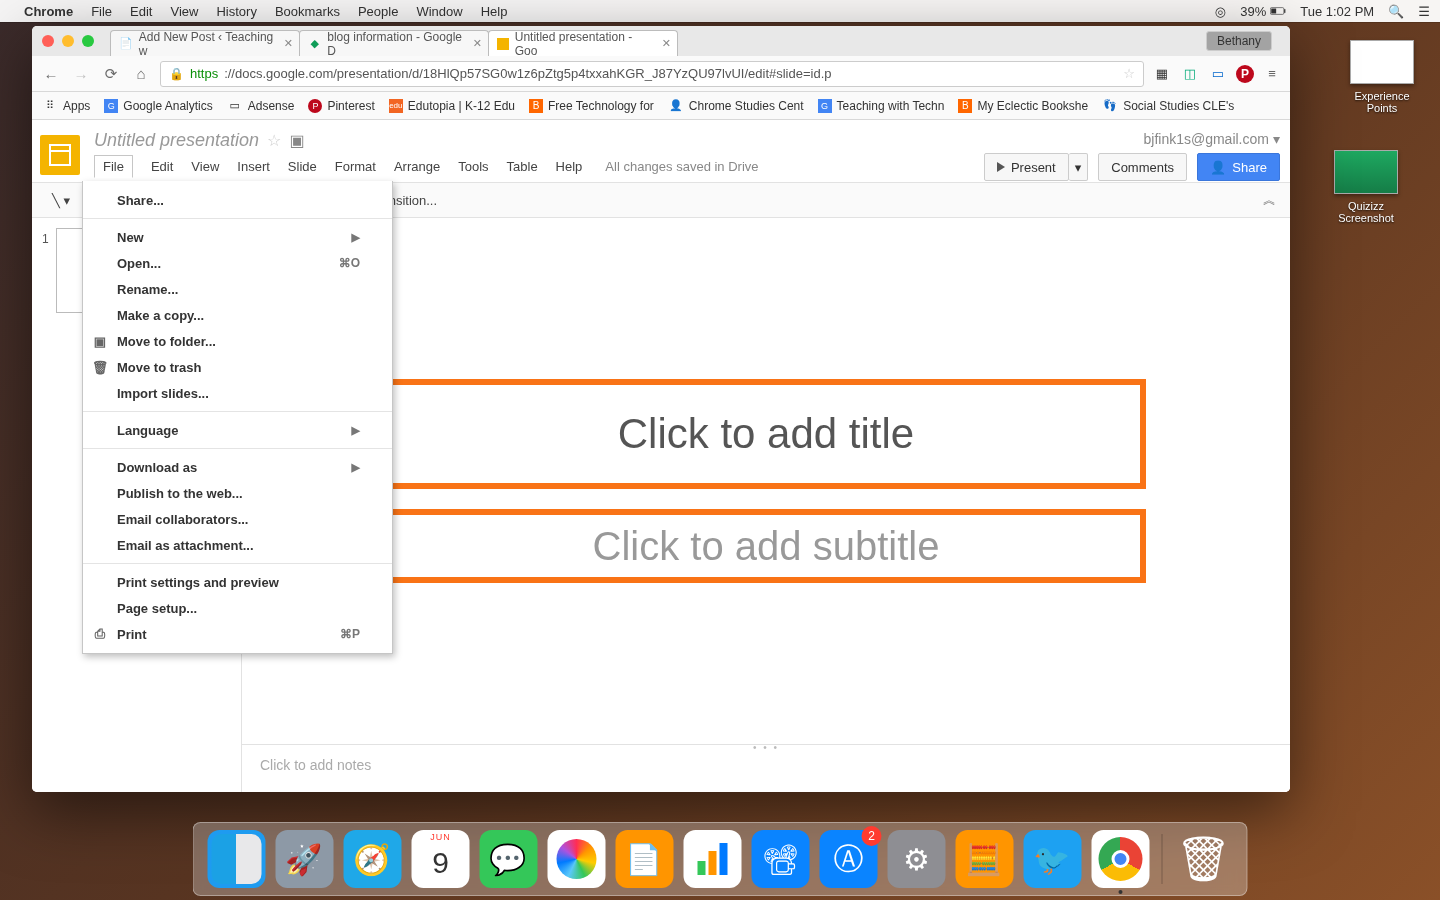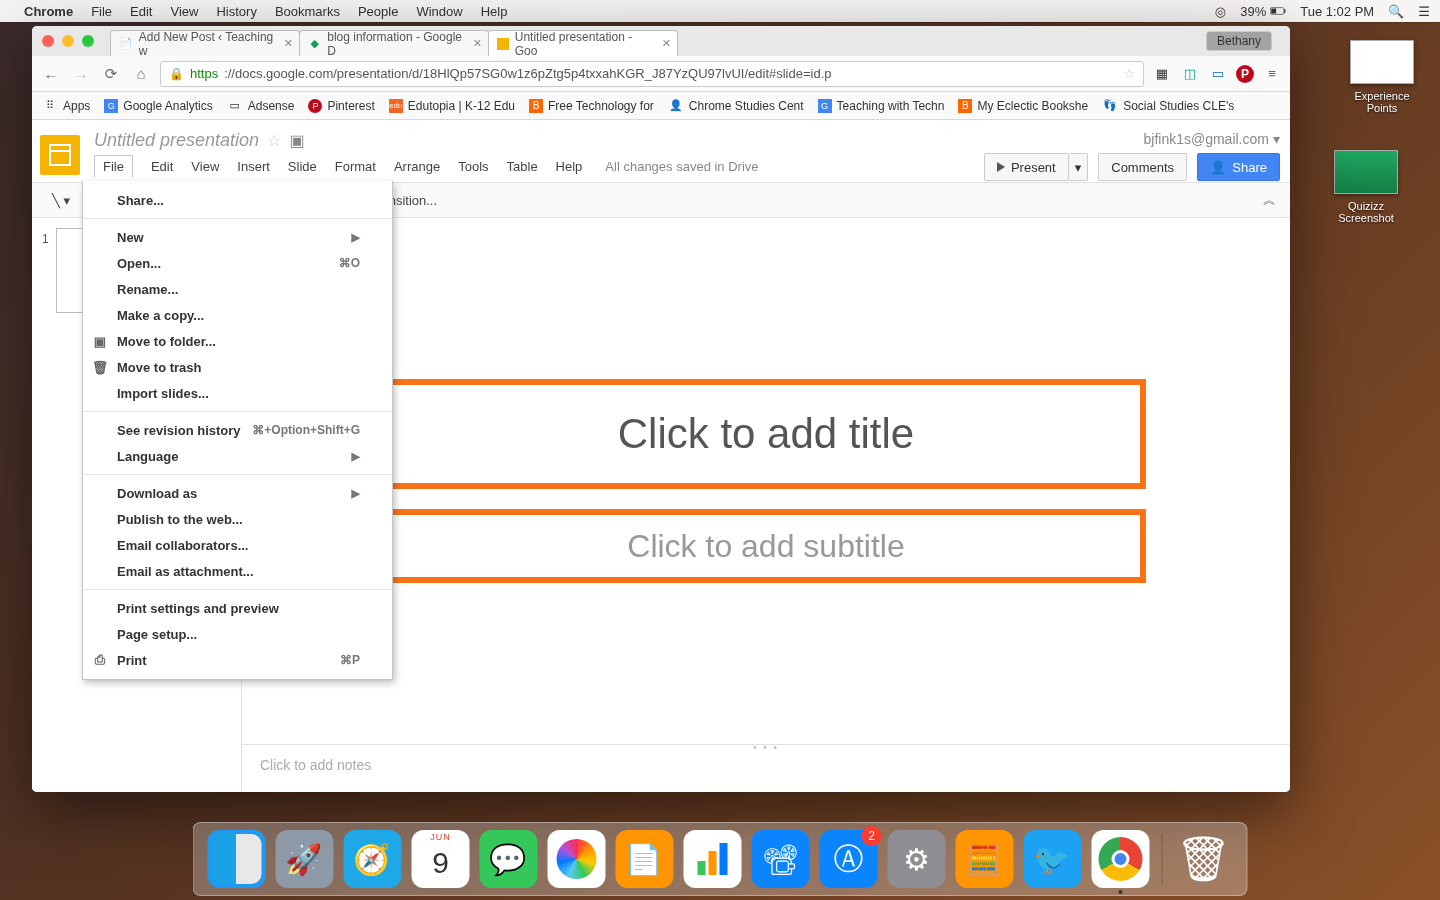--- a/index.html
+++ b/index.html
@@ -59,21 +59,21 @@
 .sa-toolbar .chev{position:absolute;right:14px;color:#888;}
 .sa-body{flex:1;display:flex;position:relative;}
 .sa-thumbs{width:210px;border-right:1px solid #e2e2e2;padding:10px 10px;}
 .sa-thumbs .num{font-size:12px;color:#555;display:inline-block;vertical-align:top;margin-right:4px;margin-top:4px;}
 .sa-thumbs .th{display:inline-block;width:150px;height:85px;border:1px solid #bbb;background:#fff;}
 .sa-canvas{flex:1;background:#fff;display:flex;flex-direction:column;overflow:hidden;}
 .sa-slide-area{flex:1;display:flex;align-items:center;justify-content:center;background:#fff;}
 .sa-slide{width:870px;height:500px;background:#fff;display:flex;flex-direction:column;align-items:center;justify-content:center;gap:20px;}
 .ph{border:6px solid #f97316;display:flex;align-items:center;justify-content:center;color:#777;}
 .ph.title{width:760px;height:110px;font-size:42px;font-weight:300;color:#555;}
-.ph.sub{width:760px;height:74px;font-size:32px;font-weight:300;color:#999;}
+.ph.sub{width:760px;height:74px;font-size:40px;font-weight:300;color:#999;}
 .sa-notes{height:48px;border-top:1px solid #e2e2e2;padding:12px 18px;color:#aaa;font-size:14px;position:relative;}
 .sa-notes .grip{position:absolute;top:-1px;left:50%;transform:translateX(-50%);width:40px;height:6px;display:flex;align-items:center;justify-content:center;color:#bbb;font-size:10px;letter-spacing:2px;}
 
 .file-menu{position:absolute;top:61px;left:50px;width:311px;background:#fff;border:1px solid #c6c6c6;border-top:none;box-shadow:2px 3px 7px rgba(0,0,0,0.25);z-index:20;font-size:13px;color:#333;padding:6px 0;}
 .file-menu .row{height:26px;display:flex;align-items:center;padding:0 32px 0 34px;position:relative;font-weight:bold;}
 .file-menu .row .icn{position:absolute;left:9px;width:16px;text-align:center;color:#666;font-size:13px;}
 .file-menu .row .sc{margin-left:auto;color:#777;font-size:12px;}
 .file-menu .row .arr{margin-left:auto;color:#777;font-size:11px;}
 .file-menu hr{border:none;border-top:1px solid #e4e4e4;margin:5px 0;}
 
@@ -312,24 +312,20 @@
         </div>
         <div class="row">
           <span class="icn">🗑</span>
           <span>Move to trash</span>
         </div>
         <div class="row">
           <span>Import slides...</span>
         </div>
         <hr>
         <div class="row">
-          <span>See revision history</span>
-          <span class="sc">⌘+Option+Shift+G</span>
-        </div>
-        <div class="row">
           <span>Language</span>
           <span class="arr">▶</span>
         </div>
         <hr>
         <div class="row">
           <span>Download as</span>
           <span class="arr">▶</span>
         </div>
         <div class="row">
           <span>Publish to the web...</span>

